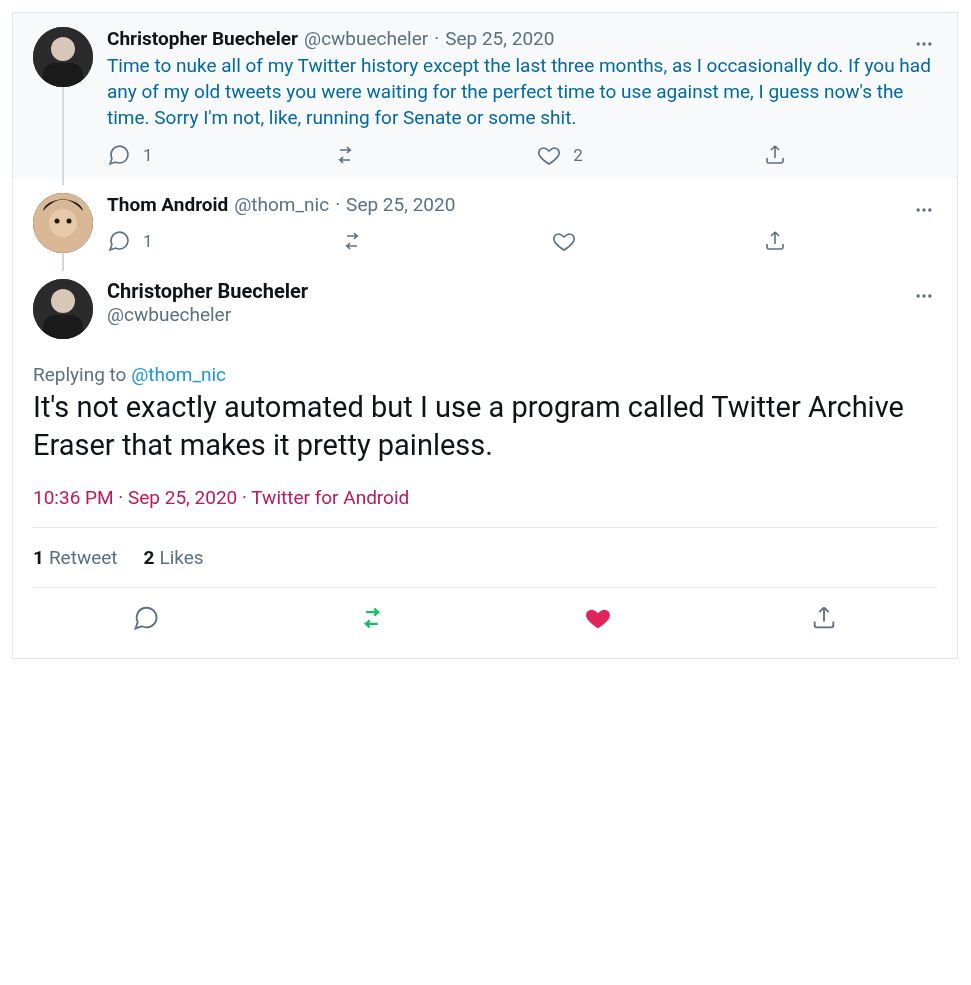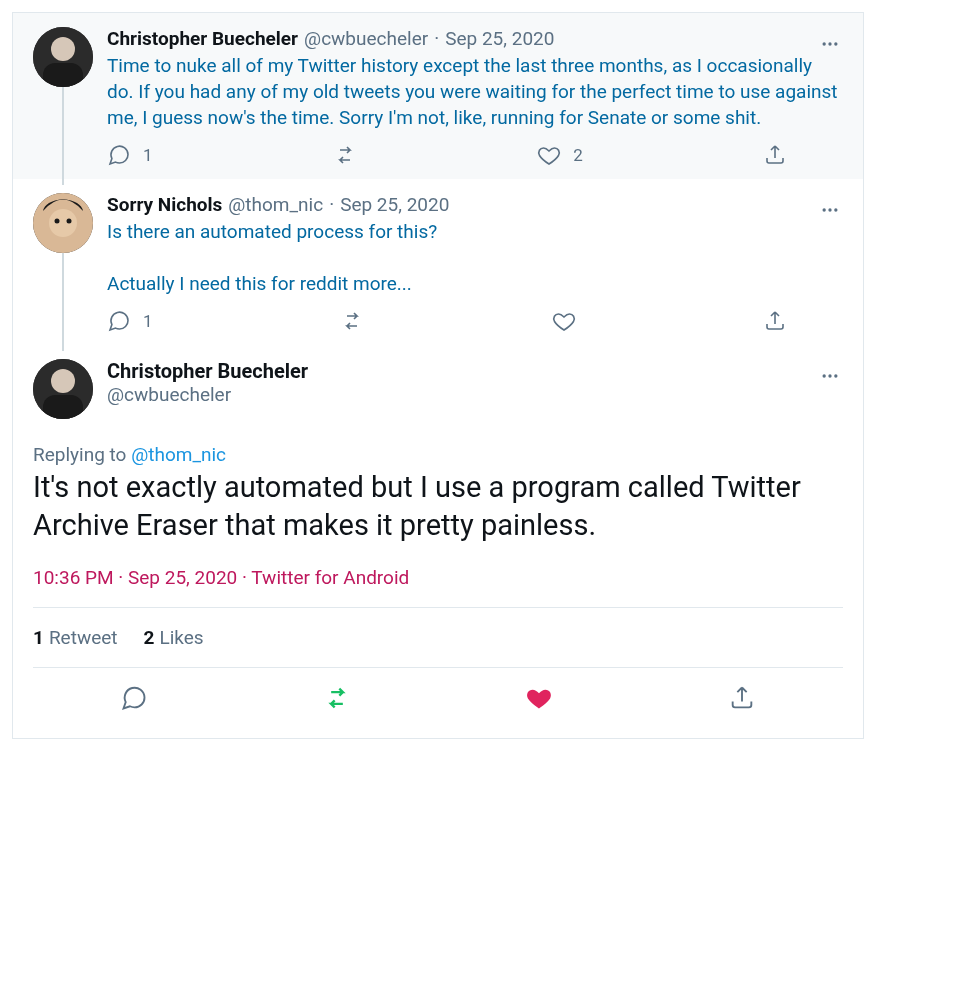--- a/index.html
+++ b/index.html
@@ -6,21 +6,21 @@
 body {
   font-family: -apple-system, BlinkMacSystemFont, "Segoe UI", Roboto, Helvetica, Arial, sans-serif;
   background: #fff;
   color: #0f1419;
   width: 971px;
   height: 985px;
 }
 .container {
   border: 1px solid #e1e8ed;
   margin: 12px;
-  width: 852px;
+  width: 946px;
 }
 .tweet {
   display: flex;
   padding: 14px 20px 8px 20px;
   position: relative;
 }
 .tweet.first { background: #f7f9fa; }
 .avatar-col {
   width: 60px;
   flex-shrink: 0;
@@ -209,28 +209,25 @@
             <path d="M10 18 Q30 -5 50 18 Q48 8 30 6 Q12 8 10 18" fill="#1a1a1a"></path>
             <circle cx="30" cy="30" r="14" fill="#e6c9a8"></circle>
             <circle cx="24" cy="28" r="2.5" fill="#1a1a1a"></circle>
             <circle cx="36" cy="28" r="2.5" fill="#1a1a1a"></circle>
           </svg>
       </div>
       <div class="thread-line"></div>
     </div>
     <div class="tweet-body">
       <div class="header-line">
-        <span class="display-name">Sorry Nichols</span>
+        <span class="display-name">Thom Android</span>
         <span class="handle">@thom_nic</span>
         <span class="dot"> · </span>
         <span class="date">Sep 25, 2020</span>
       </div>
-      <div class="tweet-text">Is there an automated process for this?
-
-Actually I need this for reddit more...</div>
       <div class="actions">
         <div class="action">
           <svg viewBox="0 0 24 24" fill="none" stroke="currentColor" stroke-width="1.6">
               <path d="M21 11.5a8.38 8.38 0 0 1-8.5 8.5 9 9 0 0 1-4-.9L3 21l1.9-5.5A8.5 8.5 0 1 1 21 11.5z"></path>
             </svg>
           <span>1</span>
         </div>
         <div class="action">
           <svg viewBox="0 0 24 24" fill="none" stroke="currentColor" stroke-width="1.6">
               <path d="M7 7h10l-3-3m3 3-3 3M17 17H7l3 3m-3-3 3-3"></path>

